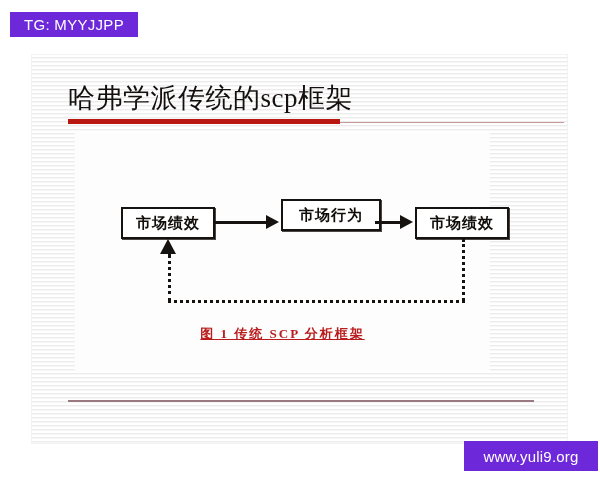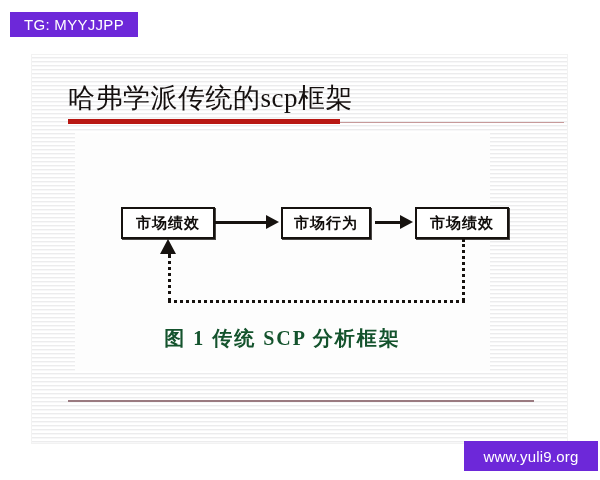--- a/index.html
+++ b/index.html
@@ -92,21 +92,21 @@
     align-items: center;
     justify-content: center;
     font-family: "Liberation Serif", "DejaVu Serif", serif;
     font-weight: bold;
     font-size: 15px;
     color: #100d0b;
     letter-spacing: 1px;
     box-shadow: 1px 1px 0 #4a4745;
   }
   #box-structure { left: 46px;  top: 74px; width: 94px; height: 32px; }
-  #box-conduct   { left: 206px; top: 74px; width: 90px; height: 32px; }
+  #box-conduct   { left: 206px; top: 66px; width: 100px; height: 32px; }
   #box-performance { left: 340px; top: 74px; width: 94px; height: 32px; }
 
   
   .arrow-line {
     position: absolute;
     height: 3px;
     background: #16120f;
   }
   #arrow1-line { left: 140px; top: 88px; width: 52px; }
   #arrow2-line { left: 300px; top: 88px; width: 26px; }
@@ -145,23 +145,24 @@
 
   
   #figure-caption {
     position: absolute;
     left: 0;
     top: 192px;
     width: 100%;
     text-align: center;
     font-family: "Liberation Serif", "DejaVu Serif", serif;
     font-weight: bold;
-    font-size: 20px;
+    font-size: 13px;
     letter-spacing: 2px;
-    color: #14532d;
+    color: #b91c1c;
+    text-decoration: underline;
   }
 
   
   #bottom-rule {
     position: absolute;
     left: 36px;
     top: 345px;
     width: 466px;
     height: 2px;
     background: #9a7a80;

